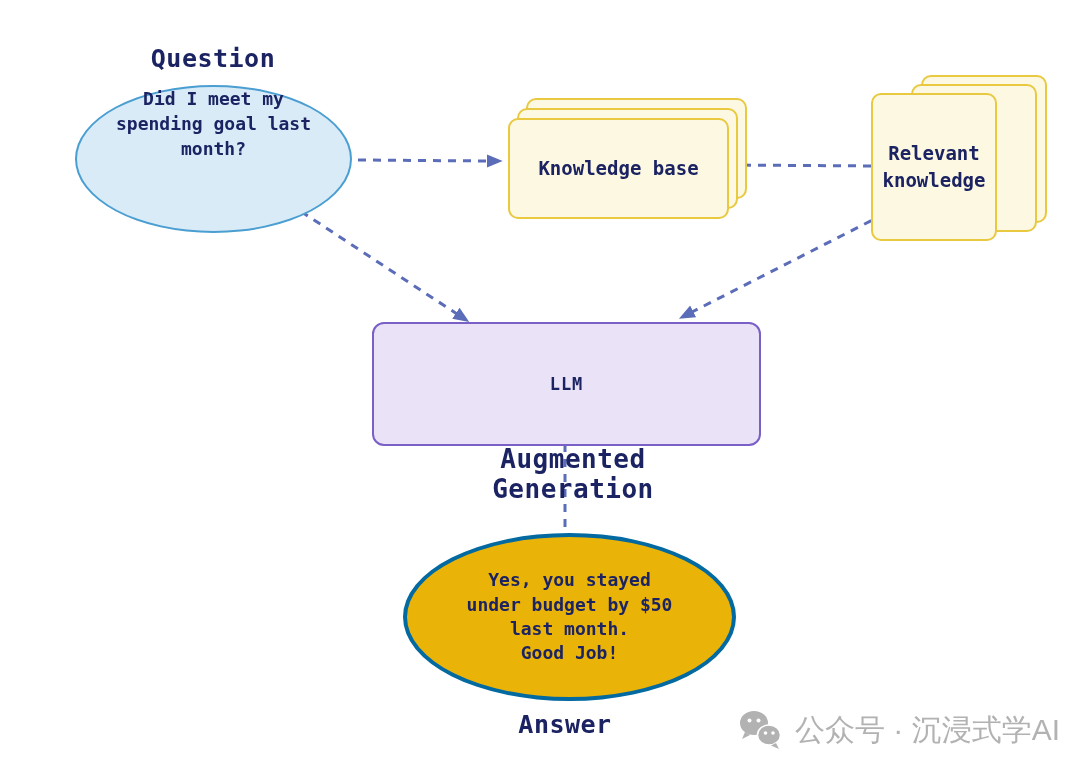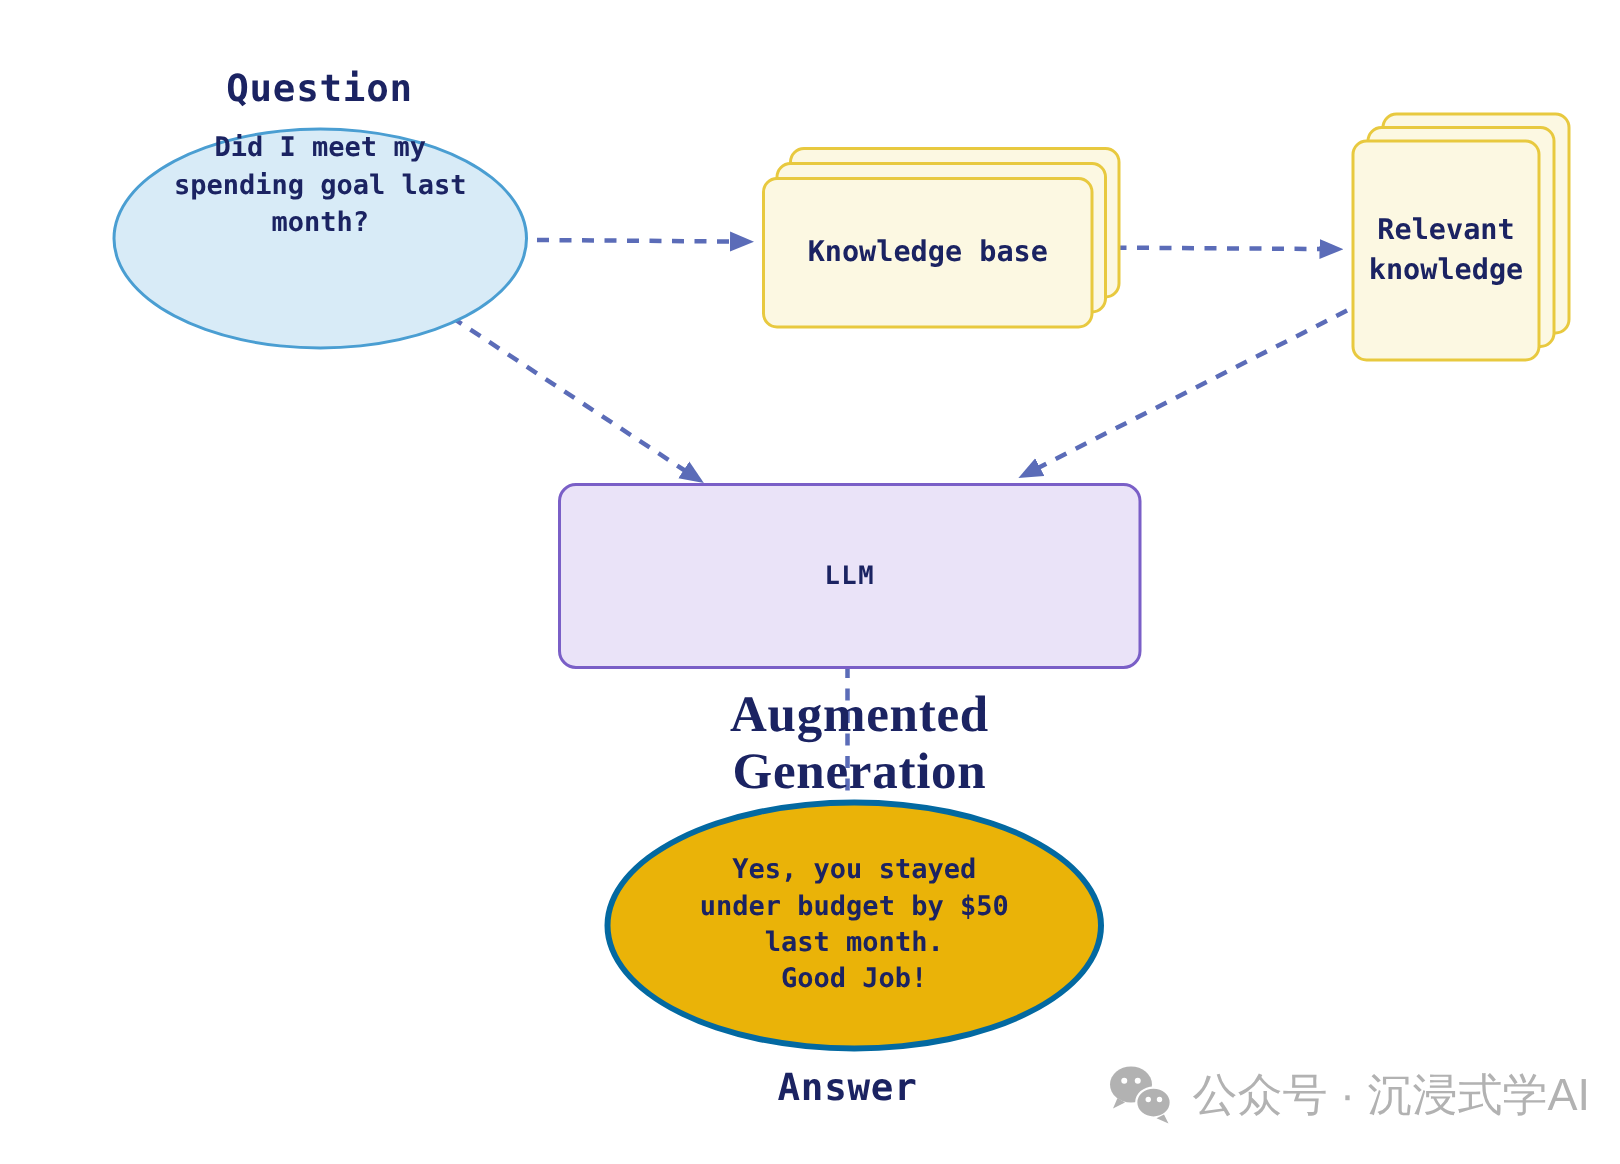--- a/index.html
+++ b/index.html
@@ -121,30 +121,30 @@
   </div>
 
   <div class="card kb-card" style="left:501px; top:98px;"></div>
   <div class="card kb-card" style="left:492px; top:108px;"></div>
   <div class="card kb-card" style="left:483px; top:118px;">
     <div class="node-text">Knowledge base</div>
   </div>
 
   <div class="card rk-card" style="left:896px; top:75px;"></div>
   <div class="card rk-card" style="left:886px; top:84px;"></div>
-  <div class="card rk-card" style="left:876px; top:93px;">
+  <div class="card rk-card" style="left:846px; top:93px;">
     <div class="node-text">Relevant
 knowledge</div>
   </div>
 
   <div class="abs llm-box">
     <div class="node-text">LLM</div>
   </div>
 
-  <div class="stage-label" style="left:398px; top:458px; width:300px; font-size:34px;font-family:Liberation Serif, serif;">Augmented Generation</div>
+  <div class="stage-label" style="left:398px; top:444px; width:300px; font-size:26px;">Augmented Generation</div>
 
   <div class="abs ellipse-green">
     <div class="node-text">Yes, you stayed
 under budget by $50
 last month.
 Good Job!</div>
   </div>
 
   <div class="stage-label" style="left:440px; top:710px; width:200px;">Answer</div>
 

